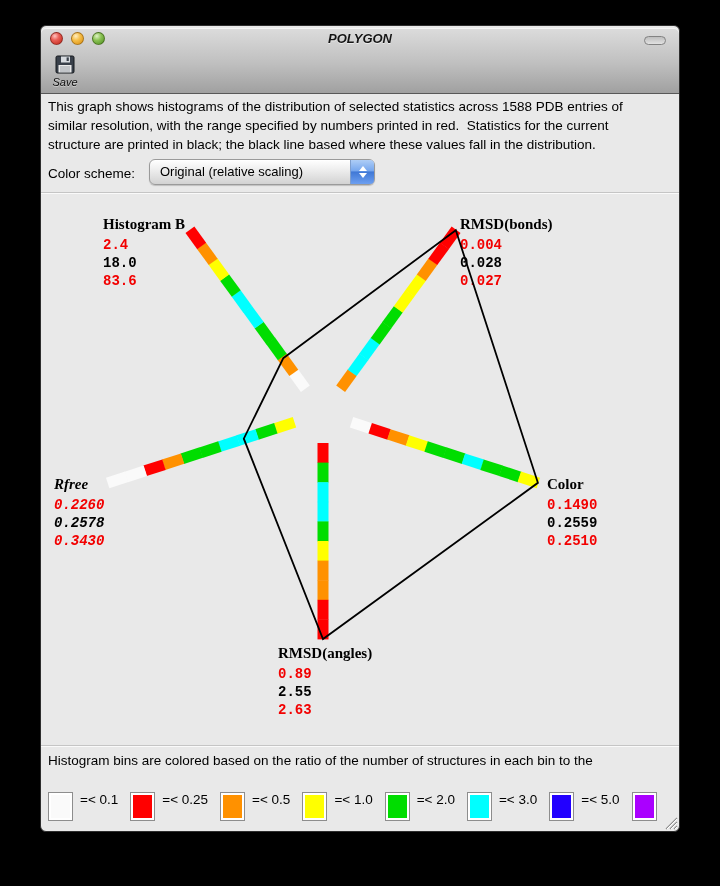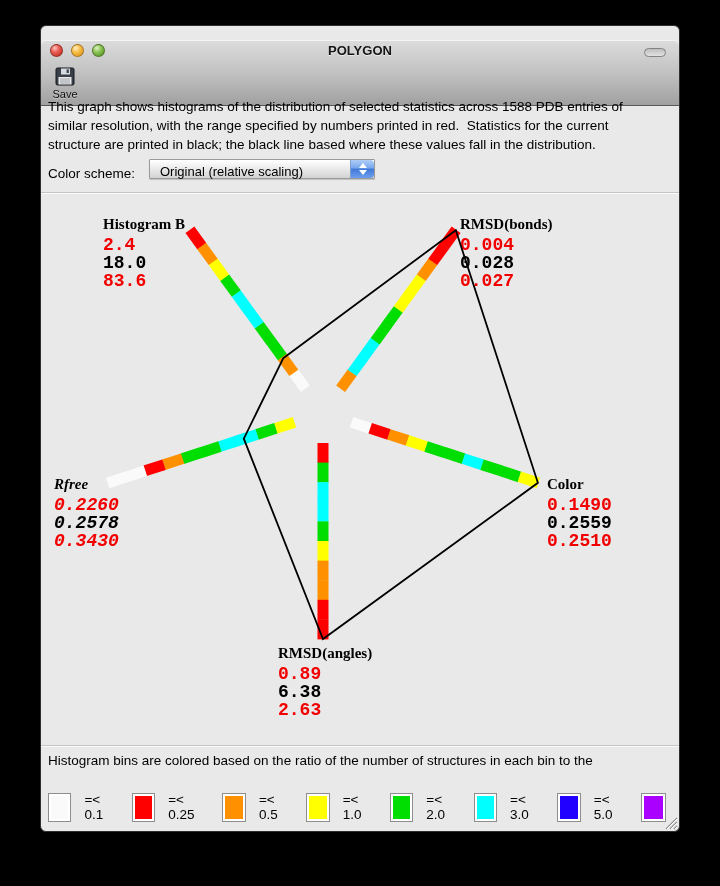--- a/index.html
+++ b/index.html
@@ -7,25 +7,26 @@
     width:720px; height:886px; position:relative; overflow:hidden;
     background:#000; font-family:"Liberation Sans", sans-serif;
   }
   .window {
     position:absolute; left:40px; top:25px; width:640px; height:807px;
     background:#e9e9e9; border-radius:6px; overflow:hidden;
     box-shadow:0 14px 40px rgba(0,0,0,.85); border:1px solid #2e2e2e; box-sizing:border-box;
   }
   
   .chrome {
-    position:absolute; left:0; top:14px; right:0; height:65px;
+    position:absolute; left:0; top:2px; right:0; height:65px;
     background:linear-gradient(#dcdcdc, #bfbfbf 55%, #a0a0a0);
     border-bottom:1px solid #585858;
     box-shadow:inset 0 1px 0 rgba(255,255,255,.7);
     border-radius:5px 5px 0 0;
+    font-style:italic;
   }
   .titlebar { position:absolute; left:0; right:0; top:0; height:22px; }
   .lights { position:absolute; left:9px; top:4px; display:flex; gap:8px; }
   .light { width:13px; height:13px; border-radius:50%; box-sizing:border-box; }
   .light-red    { background:radial-gradient(circle at 35% 28%, #ffc4bf, #ea6057 38%, #cd382d 78%, #a62a21); border:1px solid rgba(115,28,22,.7); }
   .light-yellow { background:radial-gradient(circle at 35% 28%, #ffeec2, #f6bf4a 40%, #e29d22 80%, #b77c14); border:1px solid rgba(140,90,10,.7); }
   .light-green  { background:radial-gradient(circle at 35% 28%, #dff2c4, #8cc355 40%, #5f9c2f 82%, #477d1f); border:1px solid rgba(55,90,18,.7); }
   .title {
     text-align:center; line-height:22px; font-size:13px; font-weight:bold; color:#151515;
     text-shadow:0 1px 0 rgba(255,255,255,.55);
@@ -36,55 +37,55 @@
     background:linear-gradient(#bdbdbd,#e2e2e2);
   }
   .save-btn { position:absolute; left:8px; top:27px; width:32px; text-align:center; cursor:default; }
   .save-btn svg { display:block; margin:0 auto; }
   .save-label { font-size:11px; color:#101010; margin-top:1px; text-shadow:0 1px 0 rgba(255,255,255,.4); }
   
   .desc { position:absolute; left:7px; top:71px; font-size:13.5px; line-height:19px; color:#000; }
   .desc div { white-space:pre; }
   .cs-label { position:absolute; left:7px; top:140px; font-size:13.5px; color:#000; }
   .popup {
-    position:absolute; left:108px; top:133px; width:226px; height:20px; box-sizing:border-box;
-    border:1px solid #9a9a9a; border-radius:1px;
+    position:absolute; left:108px; top:133px; width:226px; height:26px; box-sizing:border-box;
+    border:1px solid #9a9a9a; border-radius:6px;
     background:linear-gradient(#ffffff,#ececec 45%,#d2d2d2);
     box-shadow:0 1px 1px rgba(0,0,0,.18), inset 0 1px 0 #fff;
     padding-left:8px;
   }
   .popup-text { position:absolute; left:10px; top:0; line-height:23px; font-size:13px; color:#000; }
   .popup-cap {
     position:absolute; right:0; top:0; bottom:0; width:23px;
     border-radius:0 4px 4px 0; border-left:1px solid #7f9fce;
     background:linear-gradient(#aecdf6 0%, #77a7ee 45%, #4078d6 50%, #6d9ff0 100%);
     display:flex; flex-direction:column; align-items:center; justify-content:center; gap:2px;
   }
   .tri-up   { width:0; height:0; border-left:4px solid transparent; border-right:4px solid transparent; border-bottom:5px solid #fff; }
   .tri-down { width:0; height:0; border-left:4px solid transparent; border-right:4px solid transparent; border-top:5px solid #fff; }
   .divider { position:absolute; left:0; width:100%; height:1px; background:#c5c5c5; box-shadow:0 1px 0 rgba(255,255,255,.75); }
   #divider-plot-top { top:166px; }
   #divider-legend-top { top:719px; }
   
   .stat { position:absolute; color:#000; }
   .stat .lbl { font-family:"Liberation Serif", serif; font-weight:bold; font-size:15px; margin-bottom:3px; white-space:nowrap; }
-  .stat .val { font-family:"Liberation Mono","DejaVu Sans Mono",monospace; font-weight:bold; font-size:18px; line-height:18px; white-space:nowrap; }
+  .stat .val { font-family:"Liberation Mono","DejaVu Sans Mono",monospace; font-weight:bold; font-size:14px; line-height:18px; white-space:nowrap; }
   .stat .val.red { color:#f20000; }
   #stat-average-b   { left:62px;  top:190px; }
   #stat-rmsd-bonds  { left:419px; top:190px; }
   #stat-rwork       { left:506px; top:450px; }
   #stat-rmsd-angles { left:237px; top:619px; }
   #stat-rfree       { left:13px;  top:450px;font-style:italic; }
   
   #plot-svg { position:absolute; left:0; top:0; width:640px; height:807px; pointer-events:none; }
   
   .legend-text { position:absolute; left:7px; top:725px; font-size:13.5px; line-height:19px; color:#000; }
   .legend-text div { white-space:pre; }
   .legend-row { position:absolute; left:7px; top:766px; display:flex; align-items:center; gap:12px; }
-  .legend-item { display:flex; align-items:center; gap:13px; }
+  .legend-item { display:flex; align-items:flex-start; gap:7px; }
   .swatch { width:19px; height:23px; border:1px solid #8d8d8d; background:#fff; padding:2px; }
   .swatch-fill { display:block; width:100%; height:100%; background:#ccc; }
   .legend-label { font-size:13.5px; color:#000; }
   .grip { position:absolute; right:1px; bottom:1px; width:16px; height:16px; }
 </style>
 </head>
 <body>
 
 <div class="window">
 
@@ -146,21 +147,21 @@
   </div>
   <div class="stat" id="stat-rwork">
     <div class="lbl">Color</div>
     <div class="val red">0.1490</div>
     <div class="val">0.2559</div>
     <div class="val red">0.2510</div>
   </div>
   <div class="stat" id="stat-rmsd-angles">
     <div class="lbl">RMSD(angles)</div>
     <div class="val red">0.89</div>
-    <div class="val">6.38</div>
+    <div class="val">2.55</div>
     <div class="val red">2.63</div>
   </div>
   <div class="stat" id="stat-rfree">
     <div class="lbl">Rfree</div>
     <div class="val red">0.2260</div>
     <div class="val">0.2578</div>
     <div class="val red">0.3430</div>
   </div>
 
   <svg id="plot-svg" viewBox="0 0 640 807">

